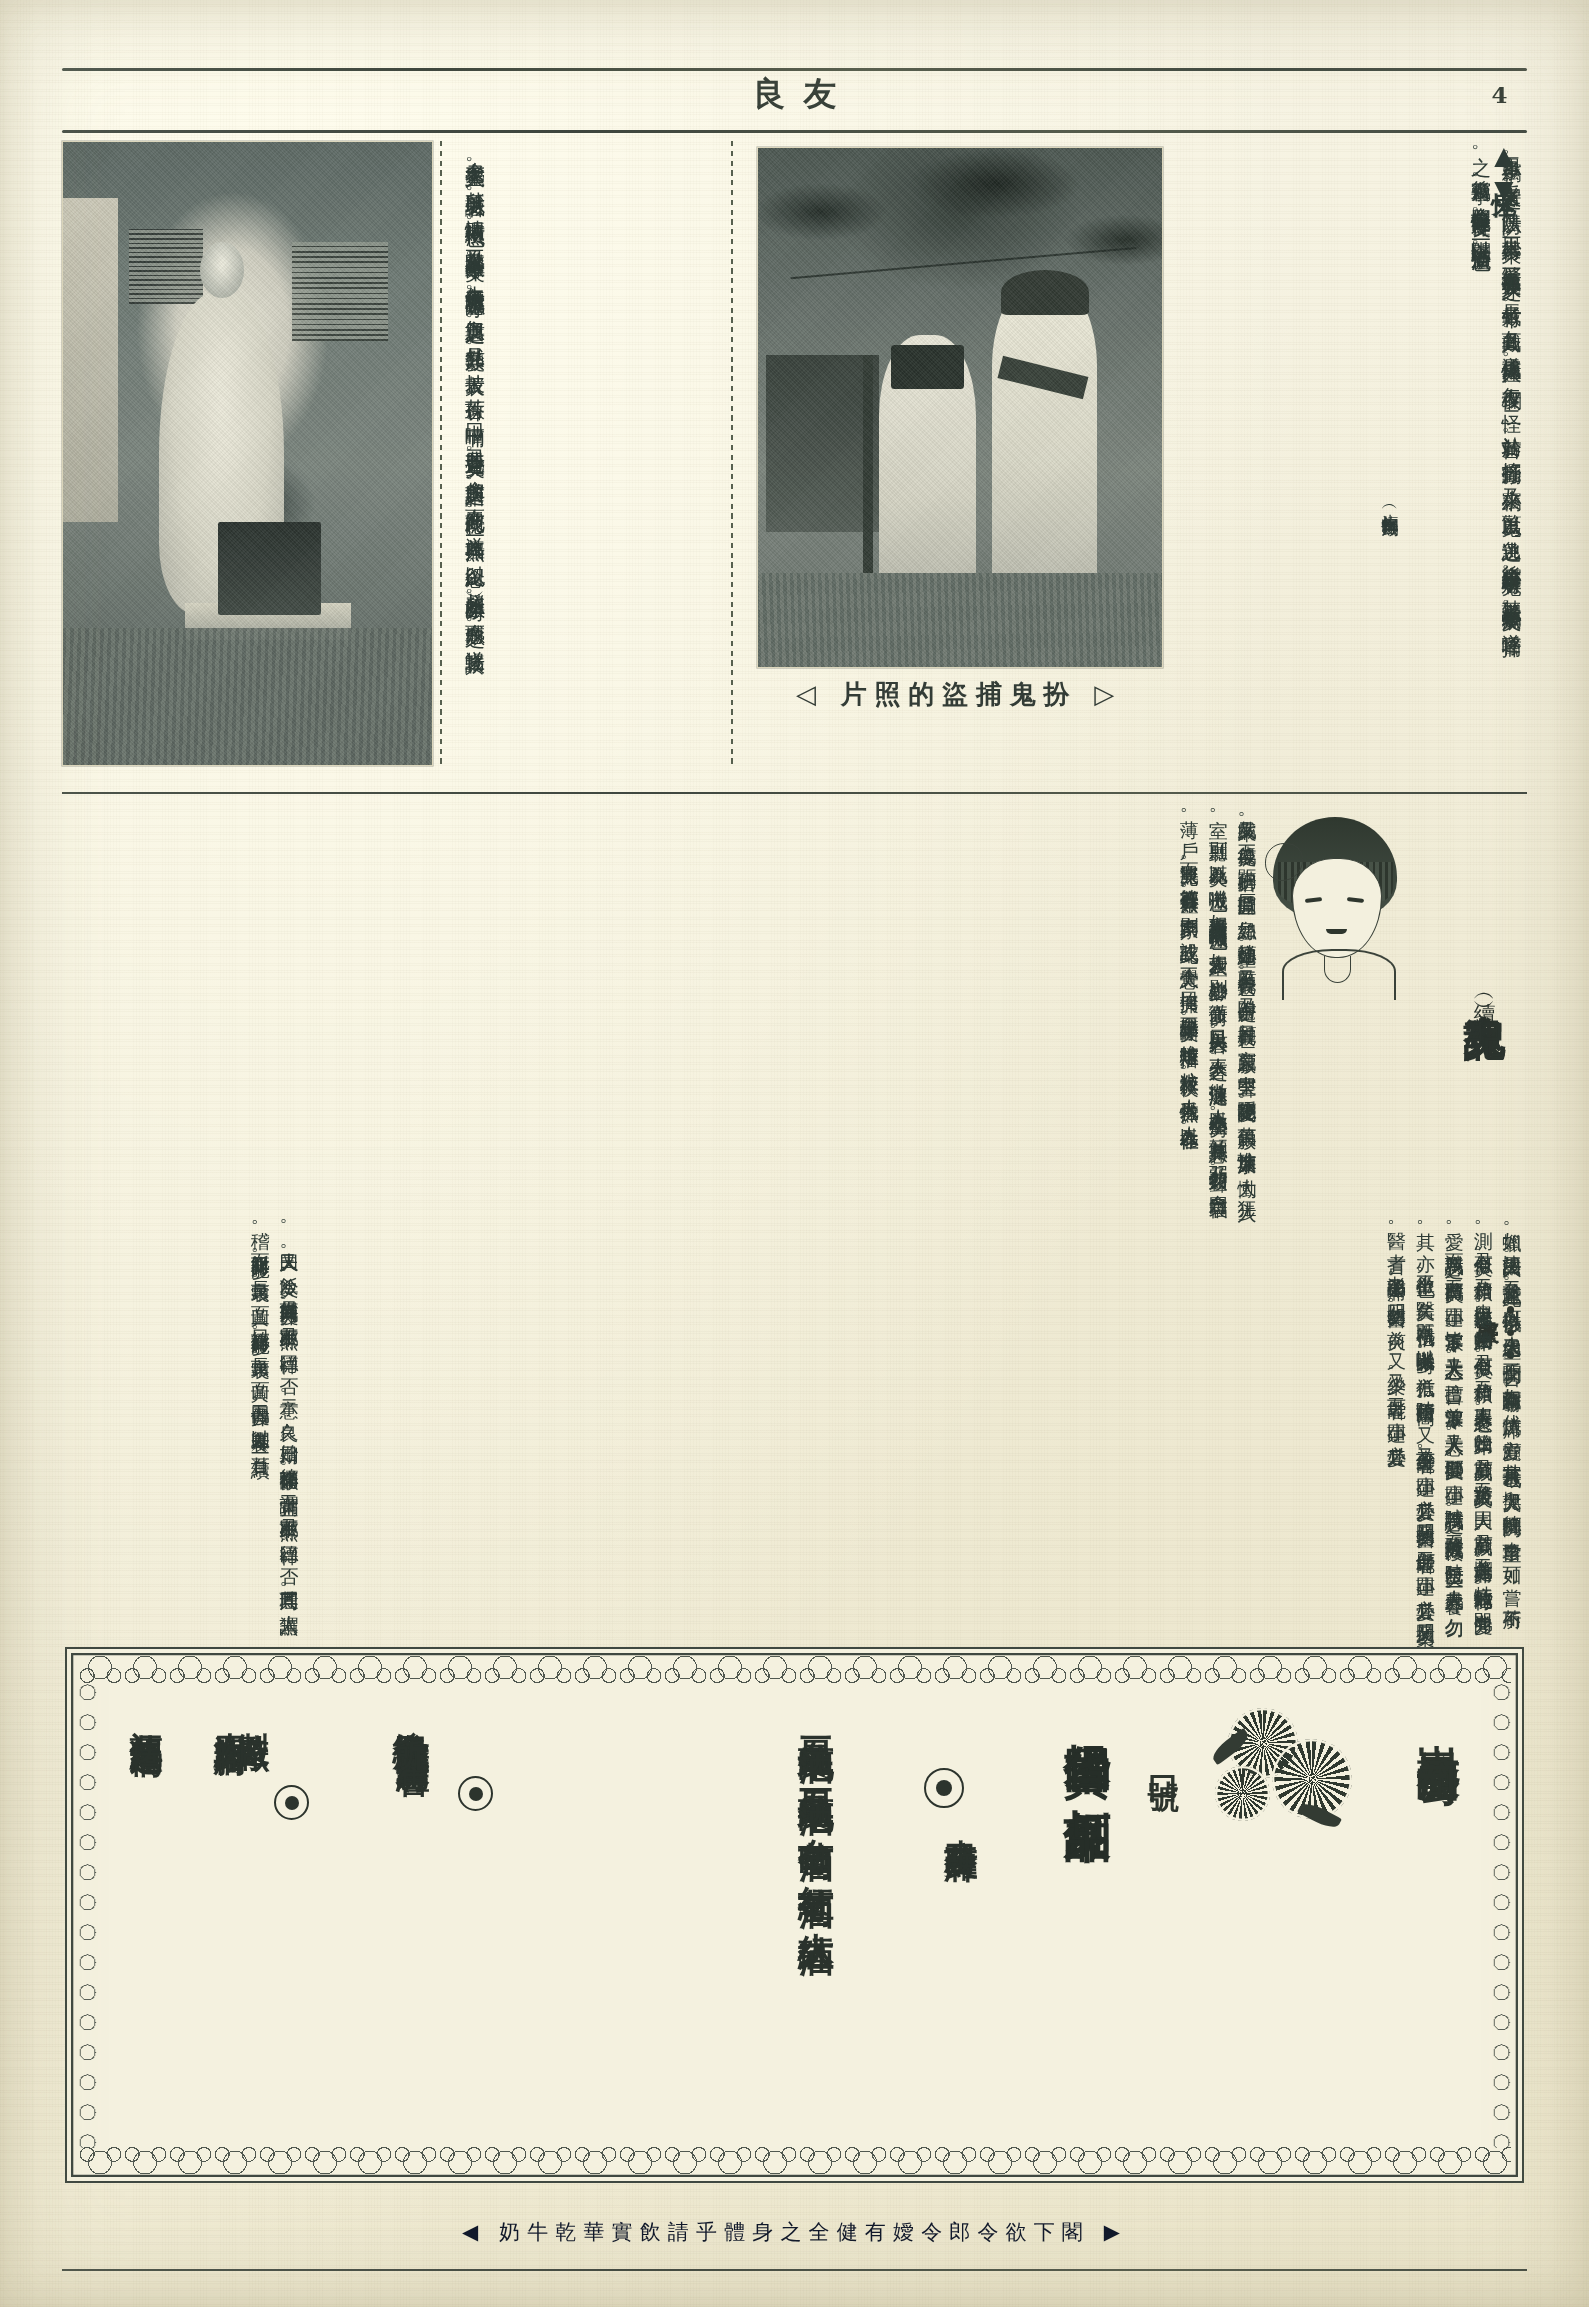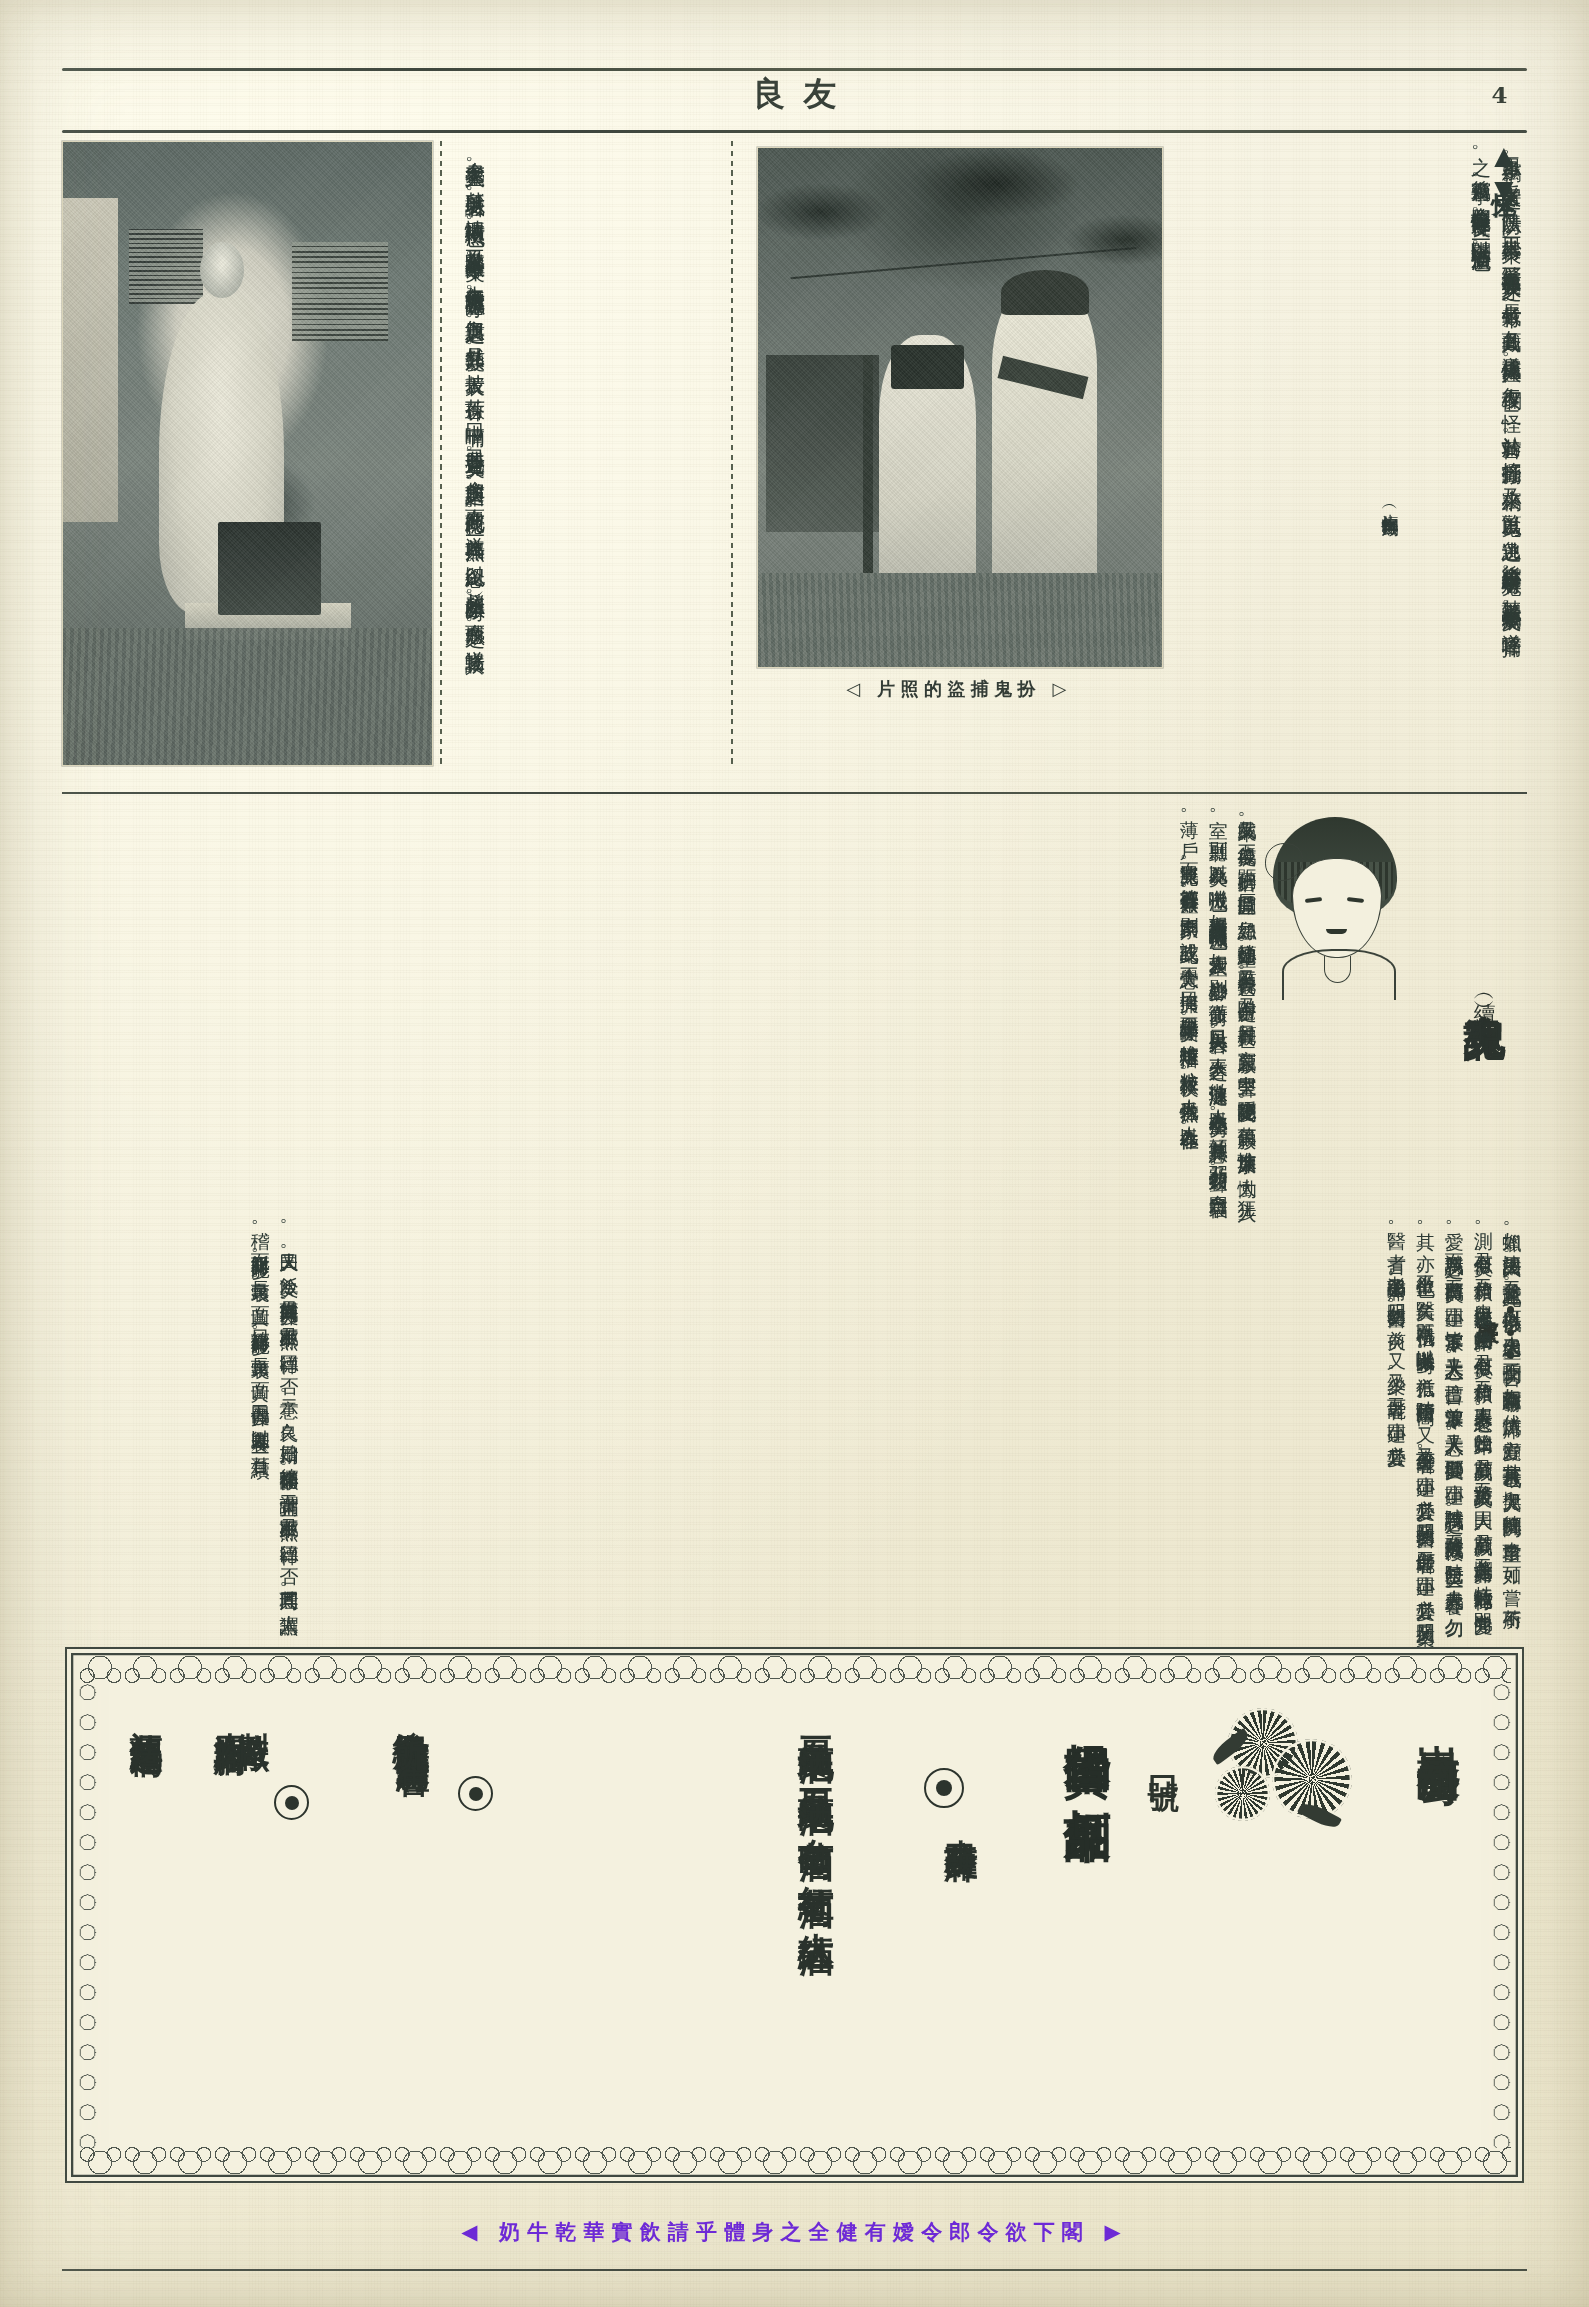--- a/index.html
+++ b/index.html
@@ -134,21 +134,21 @@
     background:#333b34;border-radius:50% 50% 8% 8%;}
   #photo-ghost .figB .sash{position:absolute;left:6%;top:26%;width:84%;height:7%;
     background:#39423a;transform:rotate(14deg);}
   #photo-ghost .pole{position:absolute;left:26%;top:40%;width:2.4%;height:44%;
     background:#333c35;}
   #photo-ghost .ground{position:absolute;left:0;bottom:0;width:100%;height:18%;
     background:repeating-linear-gradient(88deg,#5f6a63 0 3.5px,#717a72 3.5px 7px);}
 
   #caption-ghost{
     position:absolute;left:695px;top:536px;width:404px;
-    text-align:center;font-size:18px;letter-spacing:.30em;
+    text-align:center;font-size:26px;letter-spacing:.30em;
     color:#333c36;font-weight:600;
   }
 
   
   #article-ghost{
     position:absolute;right:0px;top:0px;height:502px;
     font-size:20px;
   }
 
   #article-monk{
@@ -314,21 +314,21 @@
     font-size:33px;font-weight:700;color:#2a322c;}
   #ad-addr3{position:absolute;left:8px;top:5.8px;height:404px;
     font-size:33px;font-weight:700;color:#2a322c;}
 
   
   #footer-strip{
     position:absolute;left:62px;top:2209px;width:1465px;height:69px;
   }
   #footer-text{
     position:absolute;left:50%;top:9.2px;transform:translateX(-50%);
-    font-size:21px;font-weight:700;letter-spacing:.34em;color:#6d28d9;
+    font-size:21px;font-weight:400;letter-spacing:.34em;color:#0f172a;
     white-space:nowrap;
   }
   #footer-rule{position:absolute;left:0;top:60px;width:100%;height:2.3px;
     background:linear-gradient(90deg,#4b534a,#3f473f 40%,#545b4c 75%,#434b43);}
 </style>
 </head>
 <body>
 
 <div class="paper"></div>
 

